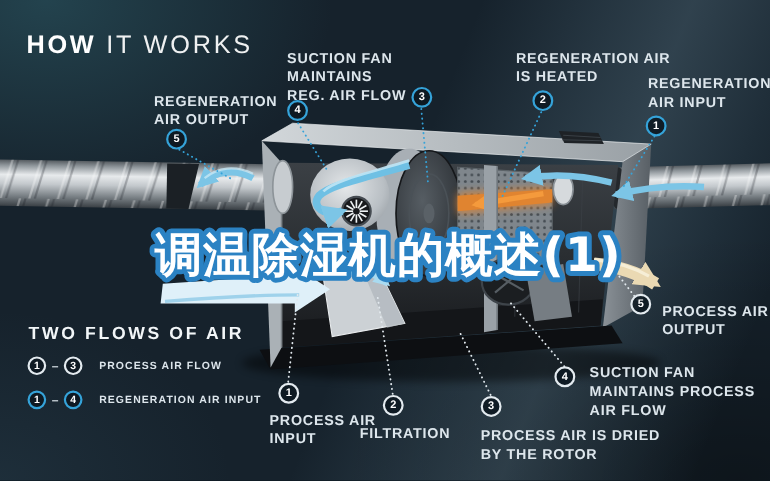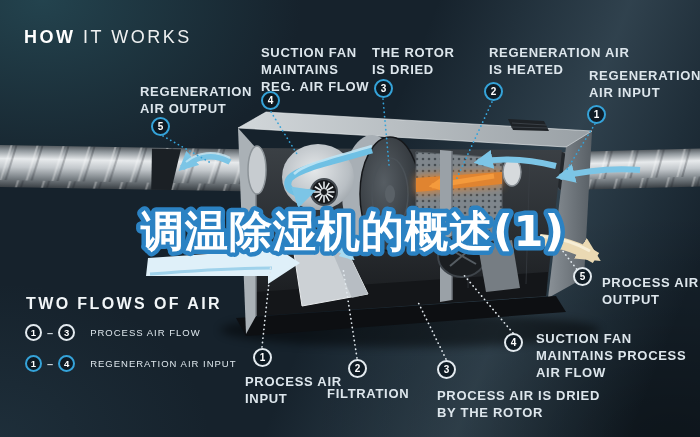--- a/index.html
+++ b/index.html
@@ -7,35 +7,35 @@
     position:relative;width:700px;height:437px;overflow:hidden;
     font-family:"Liberation Sans", sans-serif;
     background:
       radial-gradient(420px 300px at 6% 0%, rgba(46,94,106,.55), rgba(46,94,106,0) 62%),
       linear-gradient(112deg, rgba(0,0,0,0) 50%, rgba(130,170,190,.13) 62%, rgba(152,192,212,.20) 72%, rgba(110,150,170,.10) 84%, rgba(0,0,0,0) 92%),
       radial-gradient(520px 320px at 96% 100%, rgba(0,0,0,.38), rgba(0,0,0,0) 70%),
       radial-gradient(300px 220px at 0% 100%, rgba(70,110,130,.16), rgba(70,110,130,0) 70%),
       #16222c;
   }
   .scene{position:absolute;left:0;top:0;}
-  .hdr{position:absolute;left:24px;top:27px;color:#fff;font-size:18px;letter-spacing:2.5px;white-space:nowrap;text-align:right;}
+  .hdr{position:absolute;left:24px;top:27px;color:#fff;font-size:23px;letter-spacing:2.5px;white-space:nowrap;text-align:right;}
   .hdr .hb{font-weight:bold;}
   .hdr .hl{font-weight:normal;opacity:.93;}
   .lbl{position:absolute;font-size:13px;font-weight:bold;line-height:1.3;letter-spacing:.7px;
        color:#dde6ec;white-space:pre-line;}
   .b{position:absolute;width:19px;height:19px;border-radius:50%;box-sizing:border-box;
      border:2px solid #e3eaef;background:rgba(13,24,33,.88);color:#fff;
      display:flex;align-items:center;justify-content:center;
      font-size:10px;font-weight:bold;line-height:1;}
   .b.blue{border-color:#35a3d9;}
   .legend-h{position:absolute;left:26px;top:295px;color:#f2f6f8;font-size:16px;font-weight:bold;letter-spacing:2.4px;}
   .legend-row{position:absolute;left:25px;display:flex;align-items:center;}
   .legend-row .b{position:static;width:17px;height:17px;font-size:9.5px;flex:0 0 auto;}
   .legend-row .dash{color:#cfd8de;font-weight:bold;font-size:11px;margin:0 5px;}
-  .legend-row .rl{margin-left:15px;color:#dde6ec;font-size:9.5px;font-weight:normal;letter-spacing:1px;white-space:nowrap;}
+  .legend-row .rl{margin-left:15px;color:#dde6ec;font-size:9.5px;font-weight:bold;letter-spacing:1px;white-space:nowrap;}
 </style>
 </head>
 <body>
 
 <div class="stage">
 
   <svg class="scene" width="700" height="437" viewBox="0 0 700 437">
     <defs>
       <linearGradient id="ductG" x1="0" y1="0" x2="0" y2="1">
         <stop offset="0" stop-color="#565c61"></stop>
@@ -208,26 +208,24 @@
 
     <text x="353" y="246" text-anchor="middle" font-size="43" font-weight="bold" font-family="'DejaVu Sans', sans-serif" letter-spacing="1" fill="#ffffff" stroke="#2b82c3" stroke-width="9" paint-order="stroke" stroke-linejoin="round">调温除湿机的概述(1)</text>
   </svg>
 
   <div class="hdr"><span class="hb">HOW</span><span class="hl"> IT WORKS</span></div>
 
   <div class="lbl" style="left:589px;top:68px;">REGENERATION
 AIR INPUT</div>
   <div class="b blue" style="left:587px;top:105px;">1</div>
 
-  <div class="lbl" style="left:489px;top:45px;">REGENERATION AIR
+  <div class="lbl" style="left:469px;top:45px;">REGENERATION AIR
 IS HEATED</div>
   <div class="b blue" style="left:484px;top:82px;">2</div>
 
-  <div class="lbl" style="left:372px;top:45px;">THE ROTOR
-IS DRIED</div>
   <div class="b blue" style="left:374px;top:79px;">3</div>
 
   <div class="lbl" style="left:261px;top:45px;">SUCTION FAN
 MAINTAINS
 REG. AIR FLOW</div>
   <div class="b blue" style="left:261px;top:91px;">4</div>
 
   <div class="lbl" style="left:140px;top:84px;">REGENERATION
 AIR OUTPUT</div>
   <div class="b blue" style="left:151px;top:117px;">5</div>

